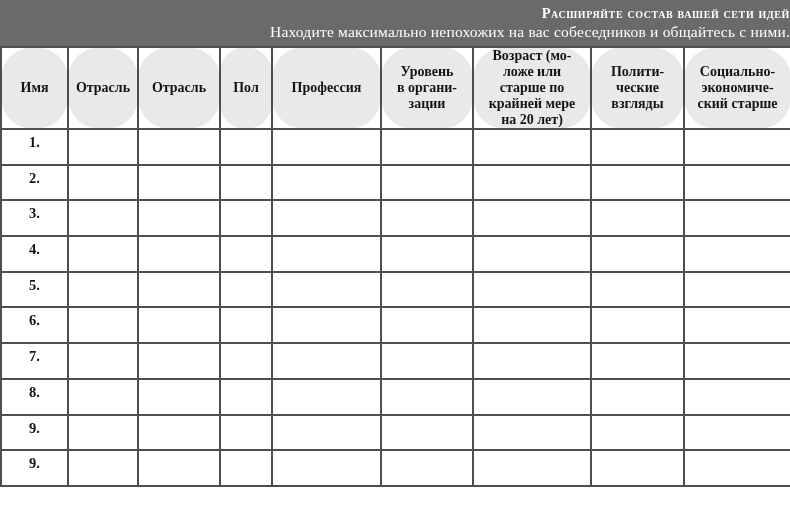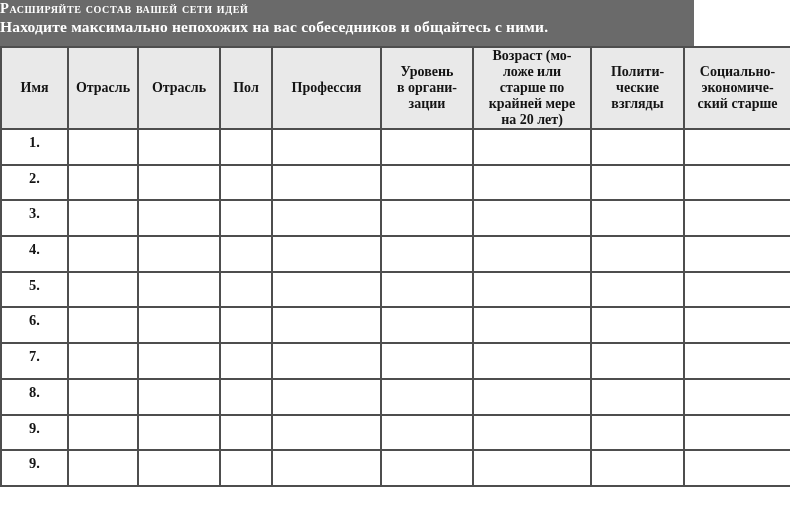--- a/index.html
+++ b/index.html
@@ -10,42 +10,43 @@
     --text:#141414;
   }
   *{box-sizing:border-box;}
   html,body{margin:0;padding:0;}
   body{
     width:790px;height:508px;overflow:hidden;background:#ffffff;
     font-family:"Liberation Serif","DejaVu Serif",serif;
     color:var(--text);
   }
   .banner{
-    width:694px;height:46px;background:var(--banner-bg);color:var(--banner-text);
-    text-align:left;
+    width:790px;height:46px;background:var(--banner-bg);color:var(--banner-text);
+    text-align:right;padding-top:5px;
   }
   .banner-line1{
     font-variant:small-caps;font-weight:bold;font-size:14.5px;line-height:17px;
     letter-spacing:0.6px;
   }
   .banner-line2{
-    font-weight:bold;font-size:15.5px;line-height:19px;letter-spacing:0.2px;
+    font-weight:normal;font-size:15.5px;line-height:19px;letter-spacing:0.2px;
   }
   table.grid{
     width:790px;border-collapse:collapse;table-layout:fixed;
   }
   .grid th,.grid td{
     border:2px solid var(--border);
   }
   .grid th{
     background:var(--header-bg);
     font-weight:bold;font-size:14px;line-height:16px;
     text-align:center;vertical-align:middle;
     height:81px;padding:0 1px;
     white-space:pre-line;
+    border-radius:32px;
   }
   .grid td{
     background:#ffffff;height:35.7px;padding:0;
   }
   .grid td.num{
     font-weight:bold;font-size:14.5px;line-height:15px;
     text-align:center;vertical-align:top;padding-top:5px;
   }
 </style>
 </head>

